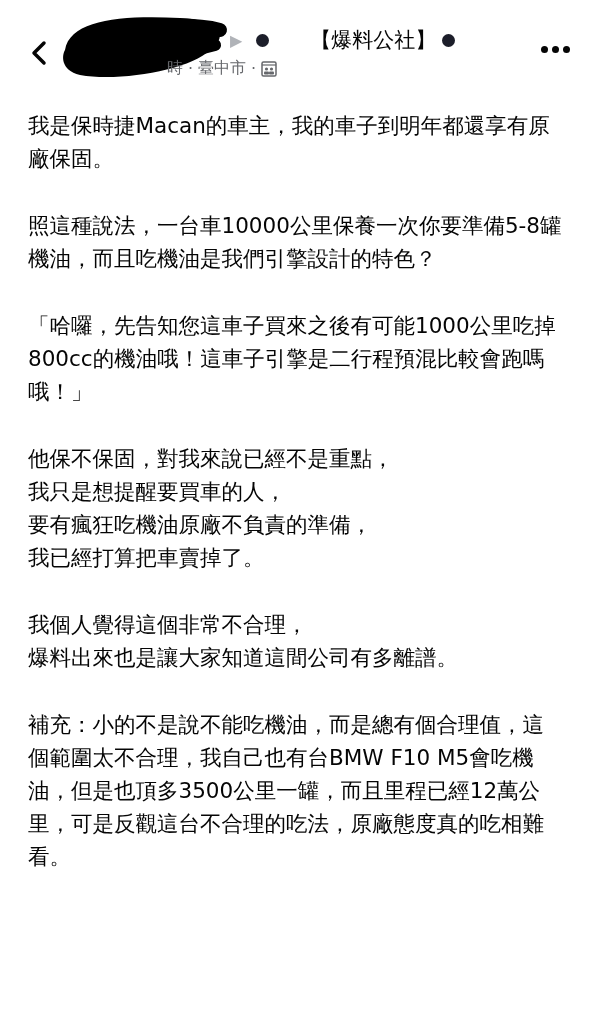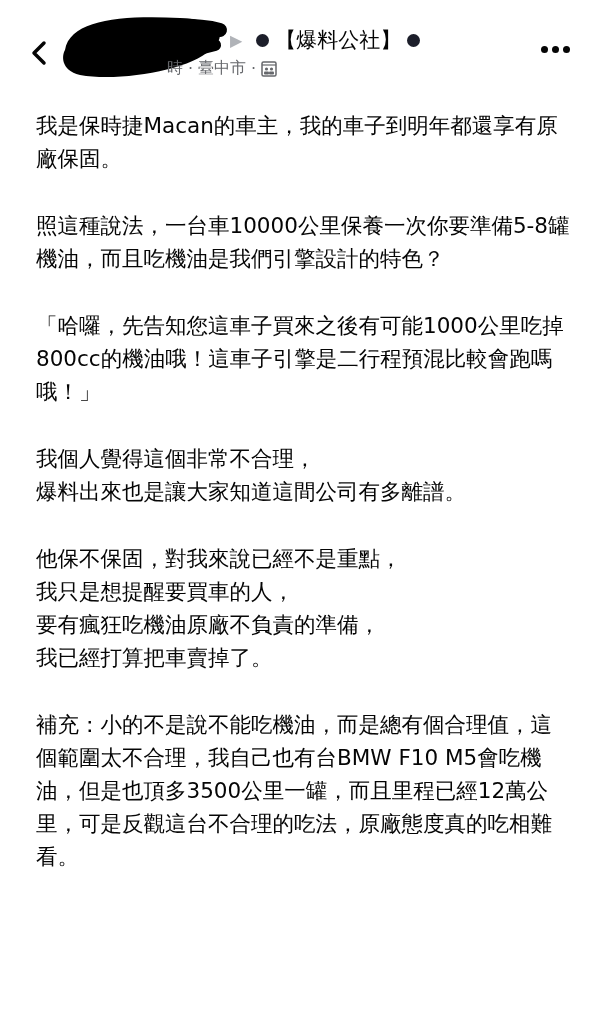--- a/index.html
+++ b/index.html
@@ -4,28 +4,28 @@
 <style>
   html, body { margin:0; padding:0; background:#ffffff; }
   body { width:600px; height:1018px; overflow:hidden; position:relative;
          font-family:"DejaVu Sans","Liberation Sans",sans-serif; color:#050505; }
   .header { position:absolute; top:0; left:0; width:600px; height:100px; }
   .back { position:absolute; left:26px; top:38px; width:26px; height:30px; cursor:pointer; }
   .redact { position:absolute; left:60px; top:10px; width:170px; height:75px; }
   .title { position:absolute; left:230px; top:26px; font-size:21px; white-space:nowrap; display:flex; align-items:center; }
   .arrow { color:#b0b3b8; font-size:16px; margin-right:8px; }
   .dot { display:inline-block; width:13px; height:13px; border-radius:50%; background:#1c1e2a; margin:0 6px; }
-  .page-name { font-weight:normal; }
+  .page-name { font-weight:normal;margin-left:35px; }
   .meta { position:absolute; left:167px; top:58px; font-size:16px; color:#65676b; display:flex; align-items:center; white-space:nowrap; }
   .meta .sep { margin:0 5px; }
   .meta .aud { display:inline-block; width:16px; height:16px; }
   .more { position:absolute; right:30px; top:46px; display:flex; gap:4px; cursor:pointer; }
   .more span { width:7px; height:7px; border-radius:50%; background:#050505; display:block; }
   .content { position:absolute; left:20px; top:109px; width:570px; font-size:21.5px; line-height:33px; }
-  .para { margin:0 0 34px 16px; white-space:pre; }
+  .para { margin:0 0 34px 8px; white-space:pre; }
 </style>
 </head>
 <body>
 
 <div class="header">
   <div class="back">
     <svg width="26" height="30" viewBox="0 0 26 30">
       <polyline points="18,5 8,15 18,25" fill="none" stroke="#050505" stroke-width="3.5" stroke-linecap="round" stroke-linejoin="round"></polyline>
     </svg>
   </div>
@@ -66,24 +66,24 @@
 </div>
 
 <div class="content">
   <p class="para">我是保時捷Macan的車主，我的車子到明年都還享有原
 廠保固。</p>
   <p class="para">照這種說法，一台車10000公里保養一次你要準備5-8罐
 機油，而且吃機油是我們引擎設計的特色？</p>
   <p class="para">「哈囉，先告知您這車子買來之後有可能1000公里吃掉
 800cc的機油哦！這車子引擎是二行程預混比較會跑嗎
 哦！」</p>
-  <p class="para">我個人覺得這個非常不合理，
-爆料出來也是讓大家知道這間公司有多離譜。</p>
   <p class="para">他保不保固，對我來說已經不是重點，
 我只是想提醒要買車的人，
 要有瘋狂吃機油原廠不負責的準備，
 我已經打算把車賣掉了。</p>
+  <p class="para">我個人覺得這個非常不合理，
+爆料出來也是讓大家知道這間公司有多離譜。</p>
   <p class="para">補充：小的不是說不能吃機油，而是總有個合理值，這
 個範圍太不合理，我自己也有台BMW F10 M5會吃機
 油，但是也頂多3500公里一罐，而且里程已經12萬公
 里，可是反觀這台不合理的吃法，原廠態度真的吃相難
 看。</p>
 </div>
 
 </body></html>

